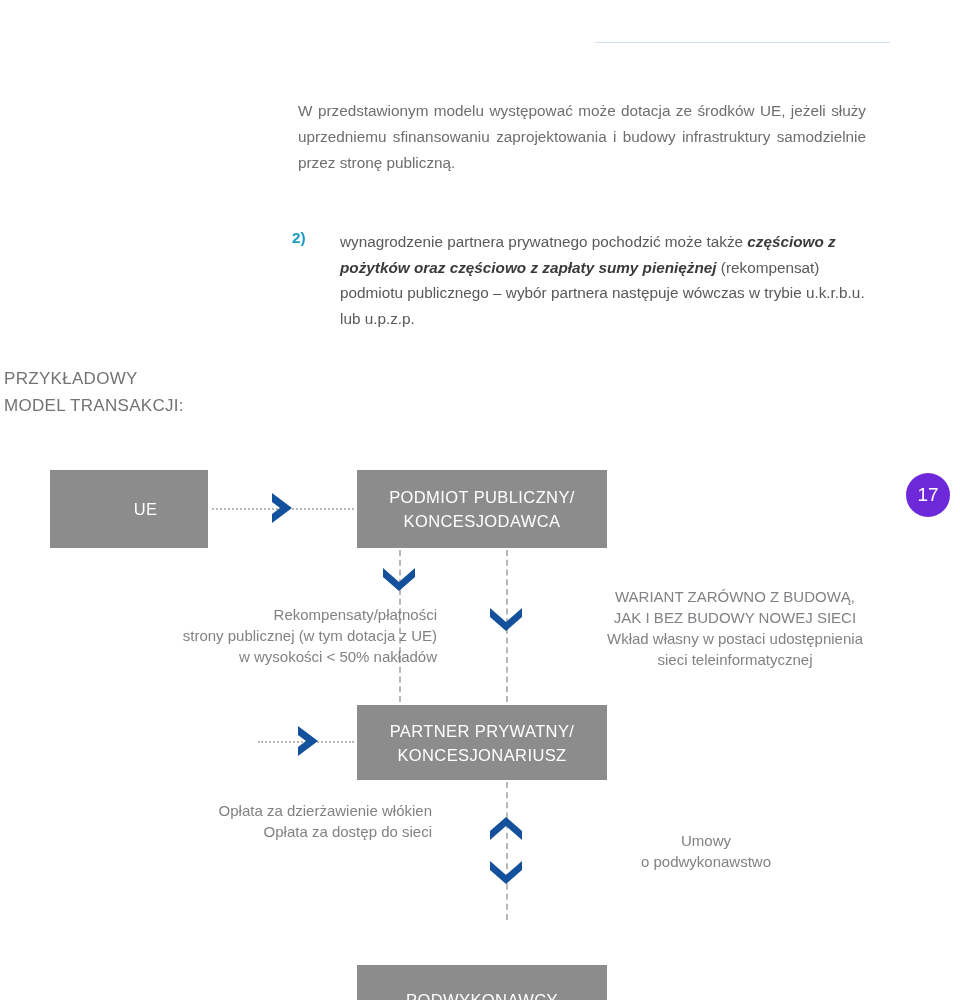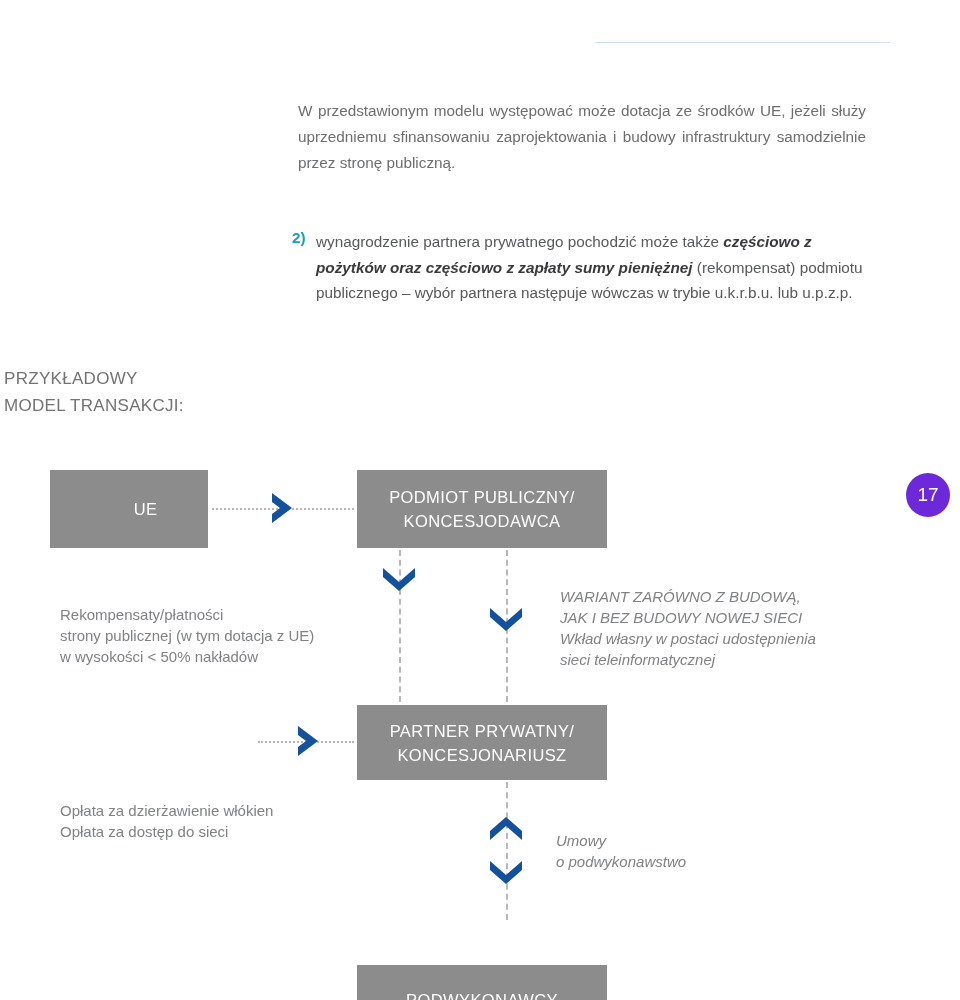--- a/index.html
+++ b/index.html
@@ -59,21 +59,21 @@
   }
   .list-num {
     position: absolute;
     left: 0;
     top: 0;
     font-size: 15.3px;
     font-weight: bold;
     color: #1a9bc4;
   }
   .list-body {
-    margin-left: 24px;
+    margin-left: 48px;
     font-size: 15.3px;
     line-height: 25.5px;
     color: #58595b;
   }
   .list-body b { font-weight: bold; font-style: italic; color: #3a3a3c; }
 
   .section-label {
     position: absolute;
     left: 4px;
     top: 365px;
@@ -135,22 +135,22 @@
 
   .chev { position: absolute; }
 
   
   .ann {
     position: absolute;
     font-size: 15px;
     line-height: 21px;
     color: #808285;
   }
-  .ann-right { text-align: left; }
-  .ann-left  { text-align: left; font-style: italic; }
+  .ann-right { text-align: right; }
+  .ann-left  { text-align: center; }
 </style>
 </head>
 <body>
 
 <div class="header">
   <div class="header-rule"></div>
 </div>
 
 <div class="intro">W przedstawionym modelu występować może dotacja ze środków UE, jeżeli służy uprzedniemu sfinansowaniu zaprojektowania i budowy infrastruktury samodzielnie przez stronę publiczną.</div>
 

